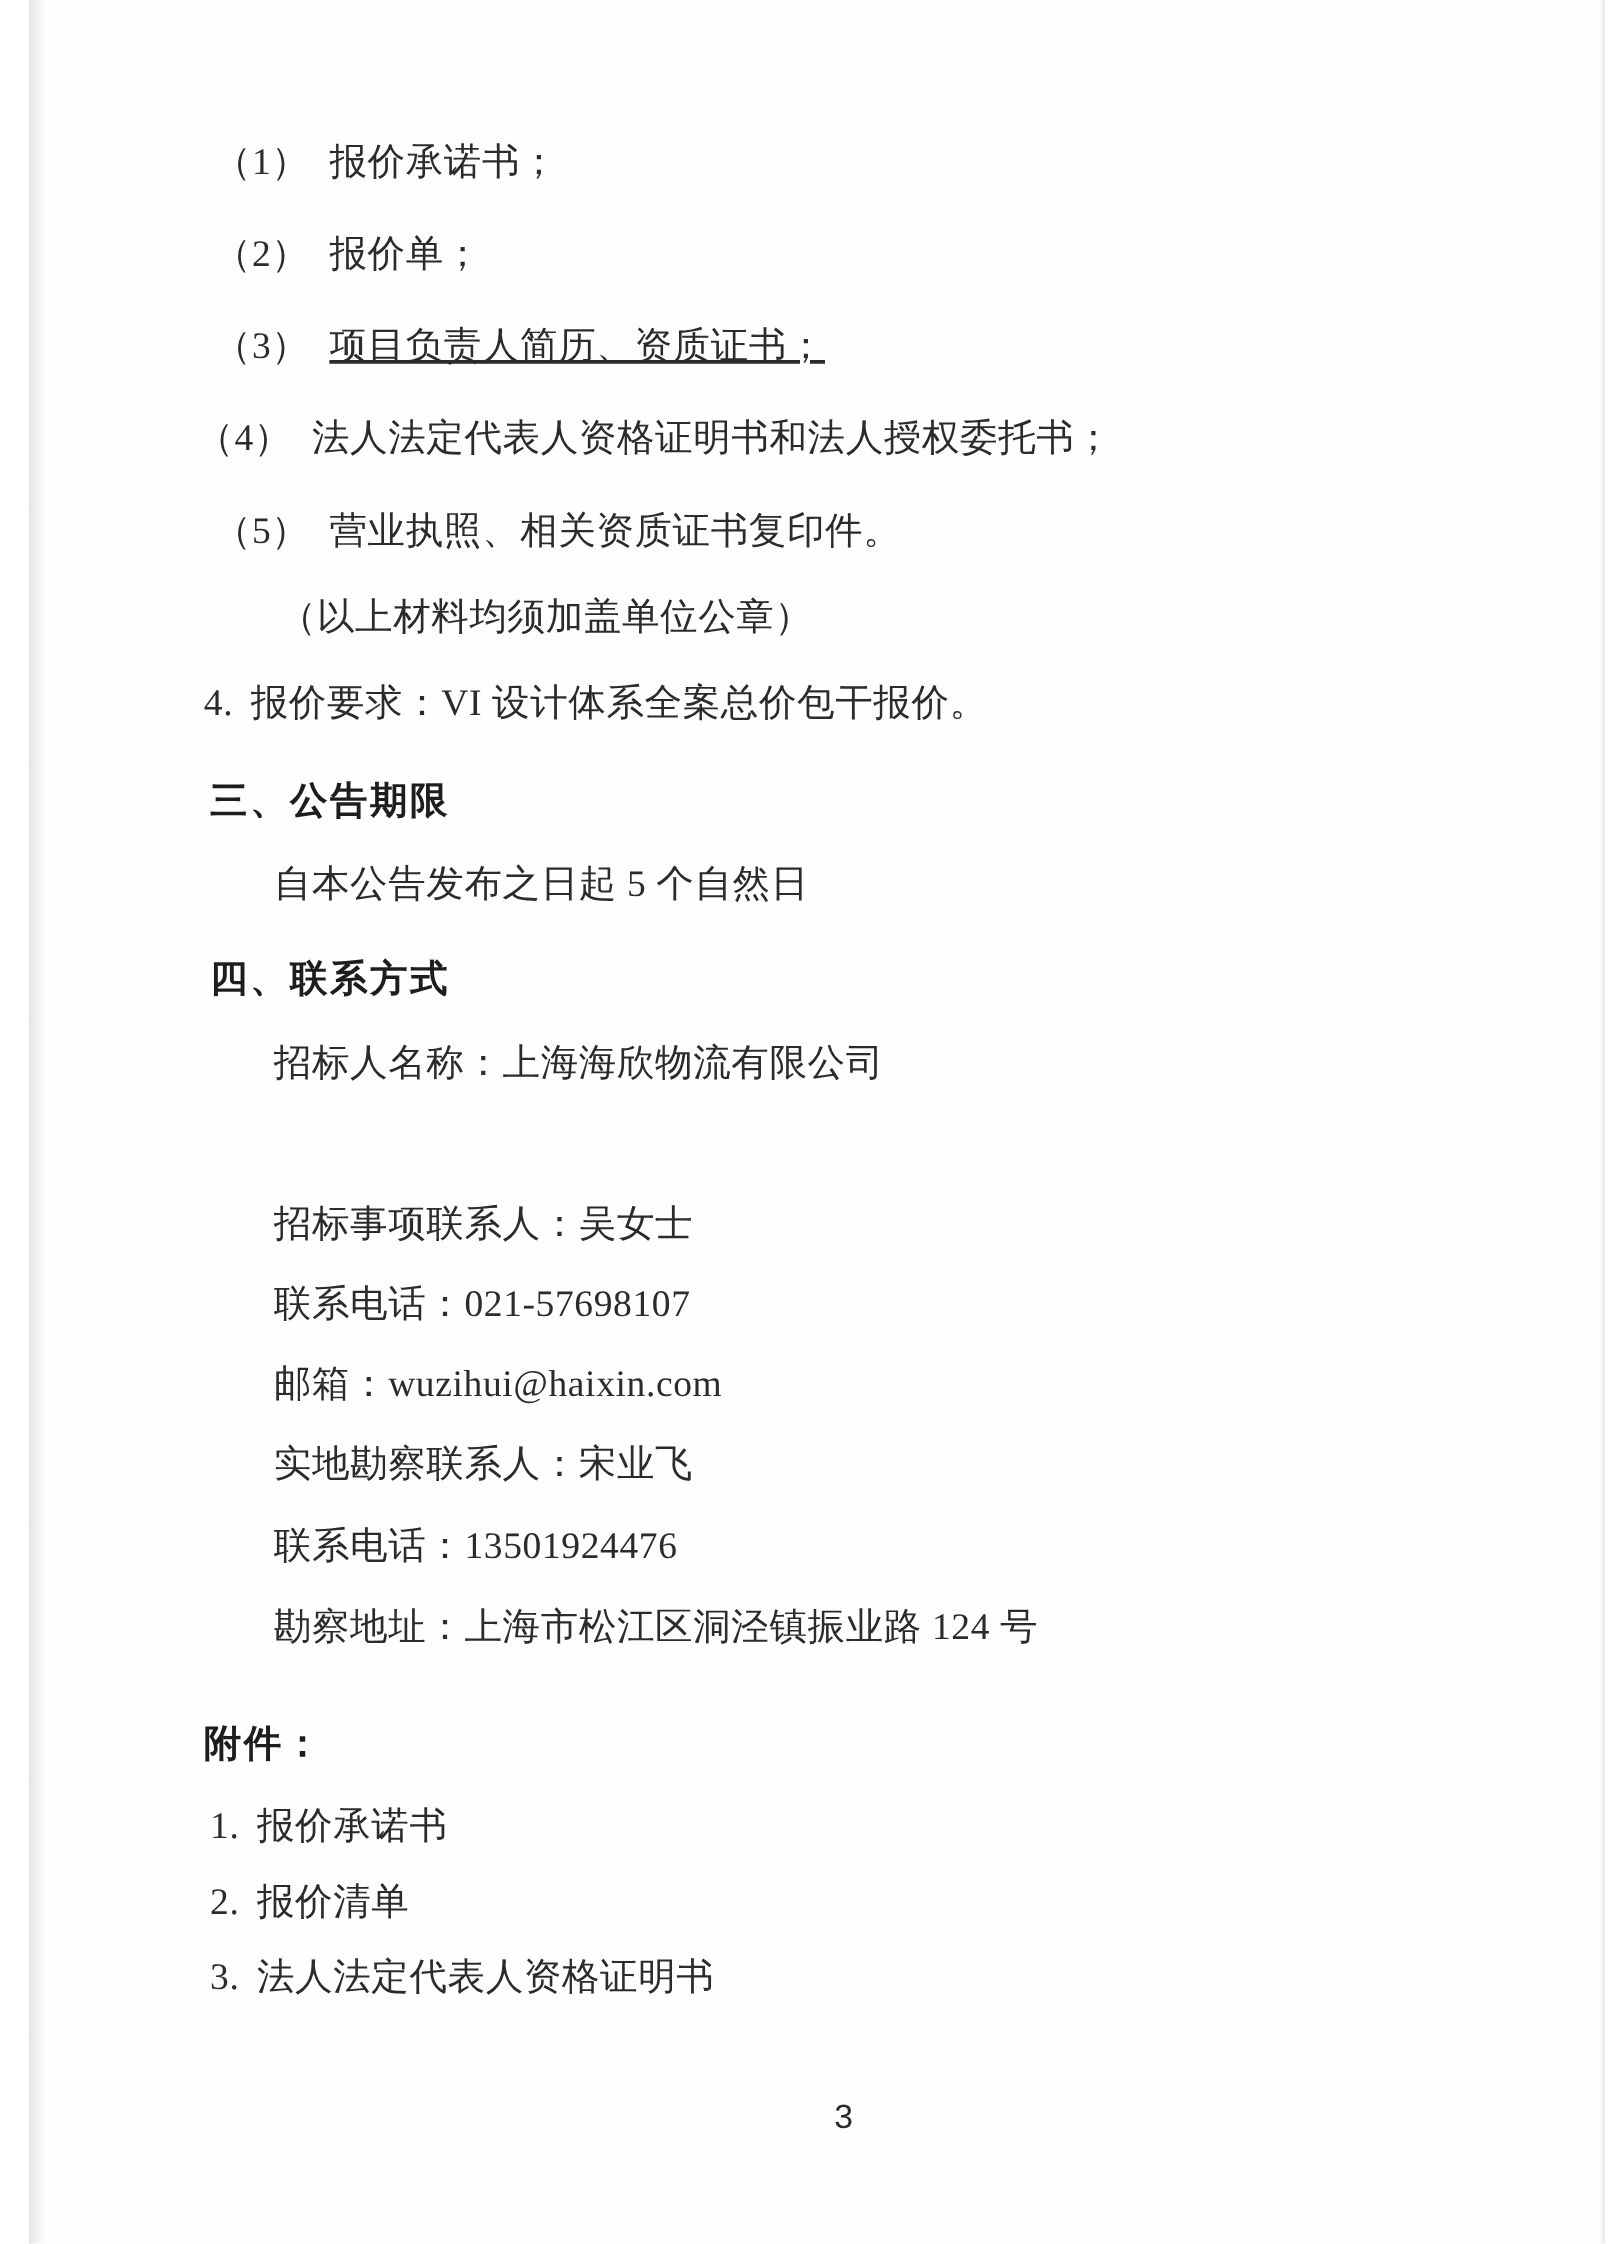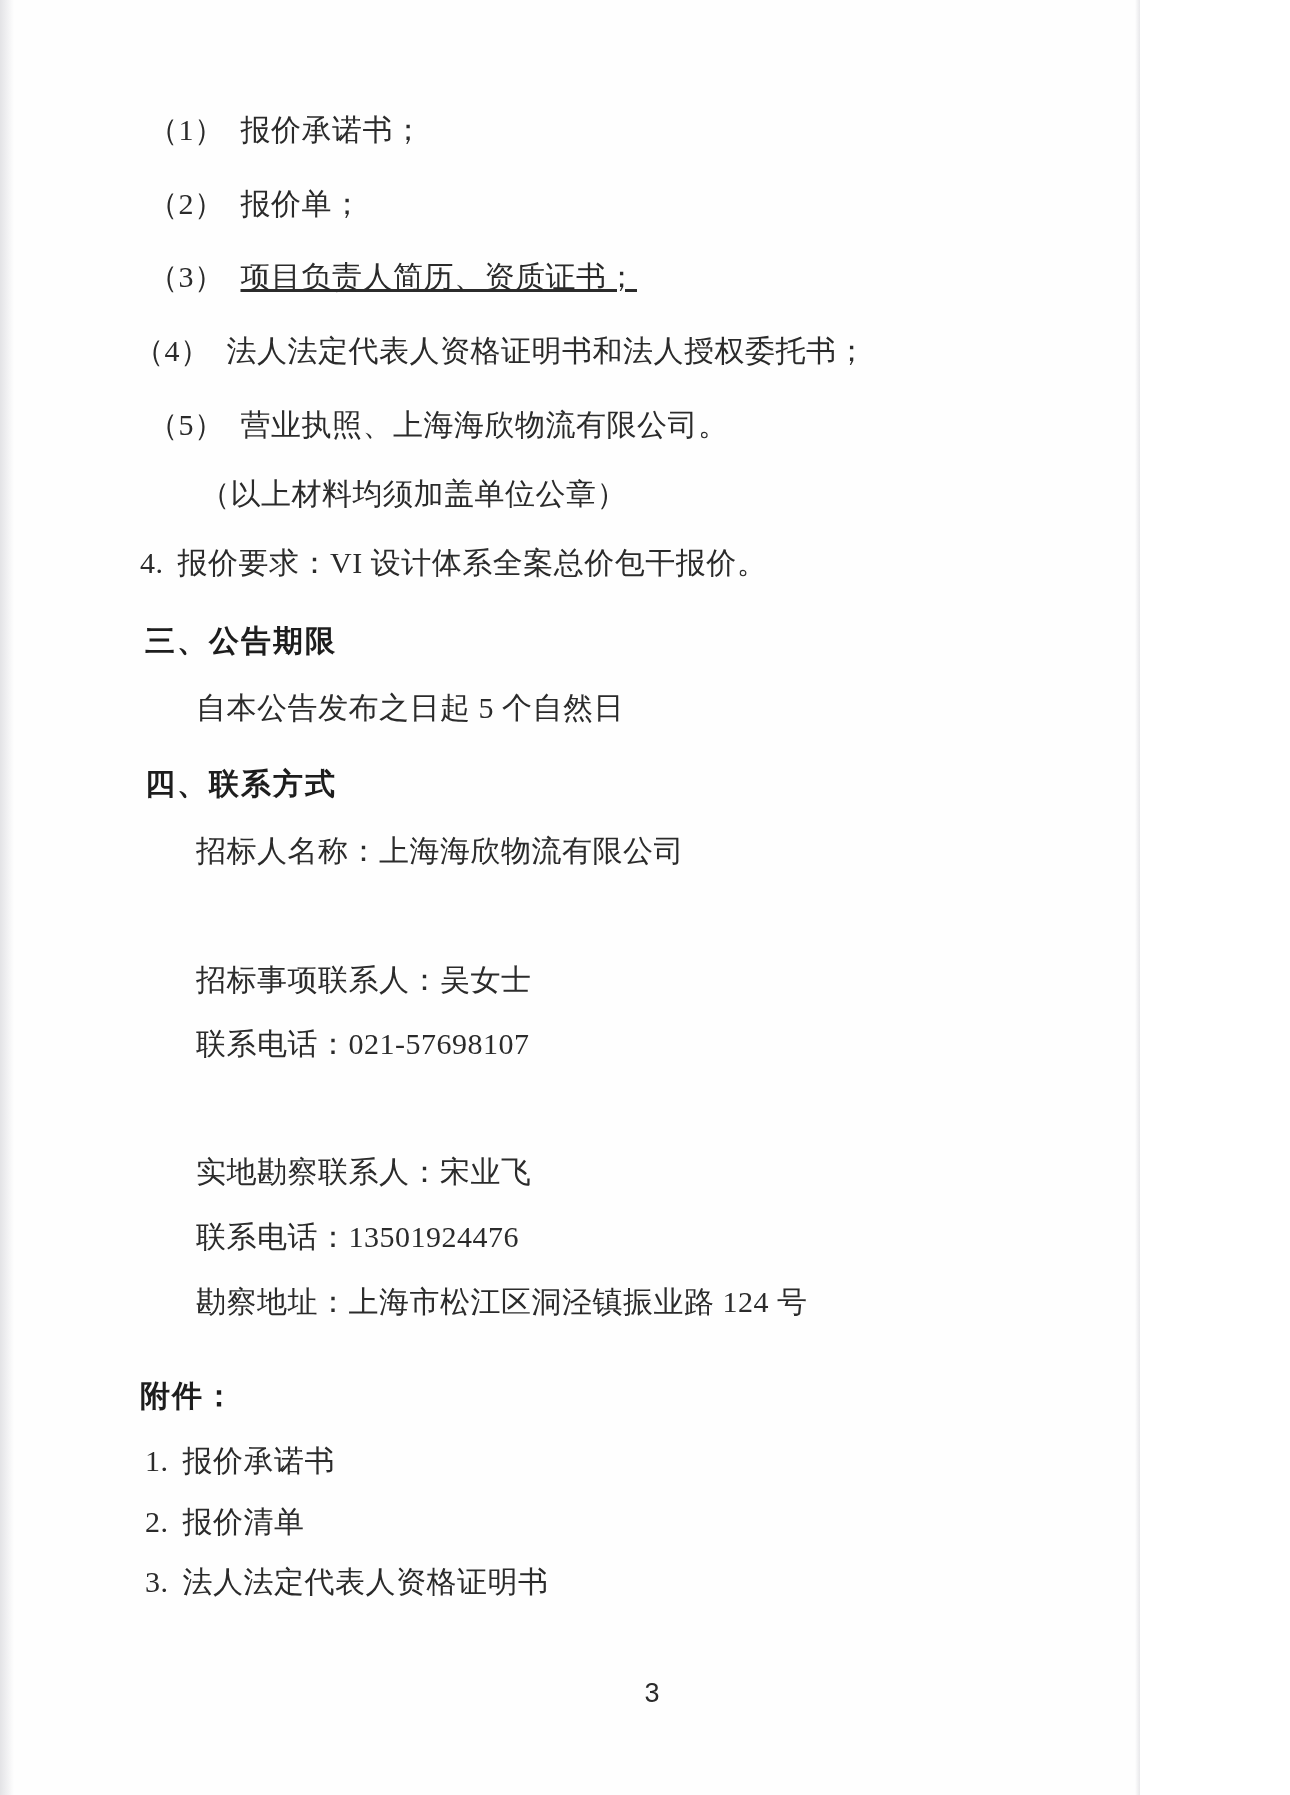--- a/index.html
+++ b/index.html
@@ -2,25 +2,26 @@
 <html><head>
 <meta charset="utf-8">
 <style>
   html, body {
     margin: 0;
     padding: 0;
     background: #ffffff;
   }
   .page {
     position: relative;
-    width: 1140px;
+    width: 1261px;
     height: 1795px;
     background: #fefefe;
     overflow: hidden;
     font-family: "Liberation Serif", "DejaVu Serif", serif;
+    margin-left: 23px;
   }
   
   .edge-left {
     position: absolute;
     left: 0; top: 0;
     width: 14px; height: 1795px;
     background: linear-gradient(to right, rgba(205,205,210,0.55), rgba(255,255,255,0));
   }
   .edge-right {
     position: absolute;
@@ -86,36 +87,37 @@
   <div class="line" style="left:148px; top:186px;">
     <span class="marker marker-paren">（2）</span><span>报价单；</span>
   </div>
   <div class="line" style="left:148px; top:259px;text-decoration:underline;">
     <span class="marker marker-paren">（3）</span><span>项目负责人简历、资质证书；</span>
   </div>
   <div class="line" style="left:134px; top:333px;">
     <span class="marker marker-paren">（4）</span><span>法人法定代表人资格证明书和法人授权委托书；</span>
   </div>
   <div class="line" style="left:148px; top:407px;">
-    <span class="marker marker-paren">（5）</span><span>营业执照、上海海欣物流有限公司。</span>
+    <span class="marker marker-paren">（5）</span><span>营业执照、相关资质证书复印件。</span>
   </div>
 
   <div class="line" style="left:200px; top:476px;">（以上材料均须加盖单位公章）</div>
 
   <div class="line" style="left:140px; top:545px;">
     <span class="marker marker-num">4.</span><span>报价要求：VI 设计体系全案总价包干报价。</span>
   </div>
 
   <div class="line heading" style="left:145px; top:623px;">三、公告期限</div>
   <div class="line" style="left:196px; top:690px;">自本公告发布之日起 5 个自然日</div>
 
   <div class="line heading" style="left:145px; top:766px;">四、联系方式</div>
   <div class="line" style="left:196px; top:833px;">招标人名称：上海海欣物流有限公司</div>
   <div class="line" style="left:196px; top:962px;">招标事项联系人：吴女士</div>
   <div class="line" style="left:196px; top:1026px;">联系电话：021-57698107</div>
+  <div class="line" style="left:196px; top:1090px;">邮箱：wuzihui@haixin.com</div>
   <div class="line" style="left:196px; top:1154px;">实地勘察联系人：宋业飞</div>
   <div class="line" style="left:196px; top:1219px;">联系电话：13501924476</div>
   <div class="line" style="left:196px; top:1284px;">勘察地址：上海市松江区洞泾镇振业路 124 号</div>
 
   <div class="line heading" style="left:140px; top:1378px;">附件：</div>
   <div class="line" style="left:145px; top:1443px;">
     <span class="marker marker-num">1.</span><span>报价承诺书</span>
   </div>
   <div class="line" style="left:145px; top:1504px;">
     <span class="marker marker-num">2.</span><span>报价清单</span>

